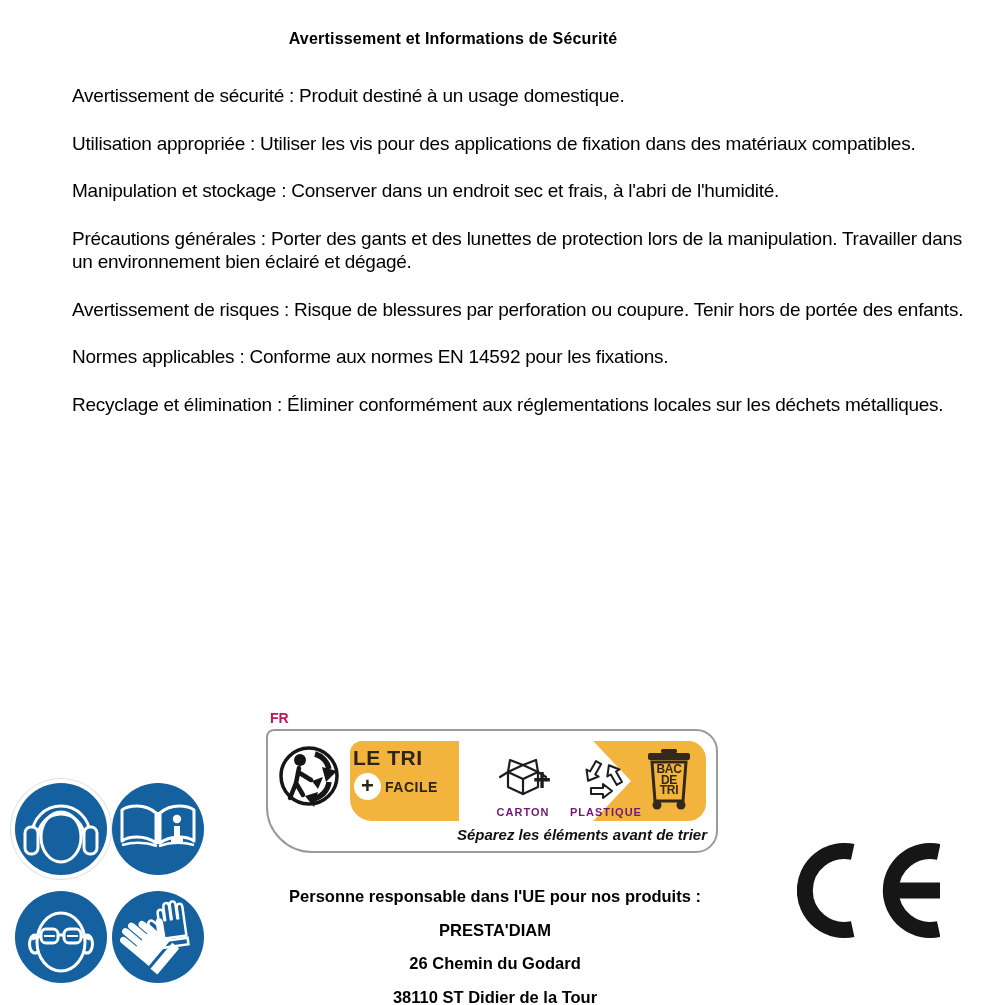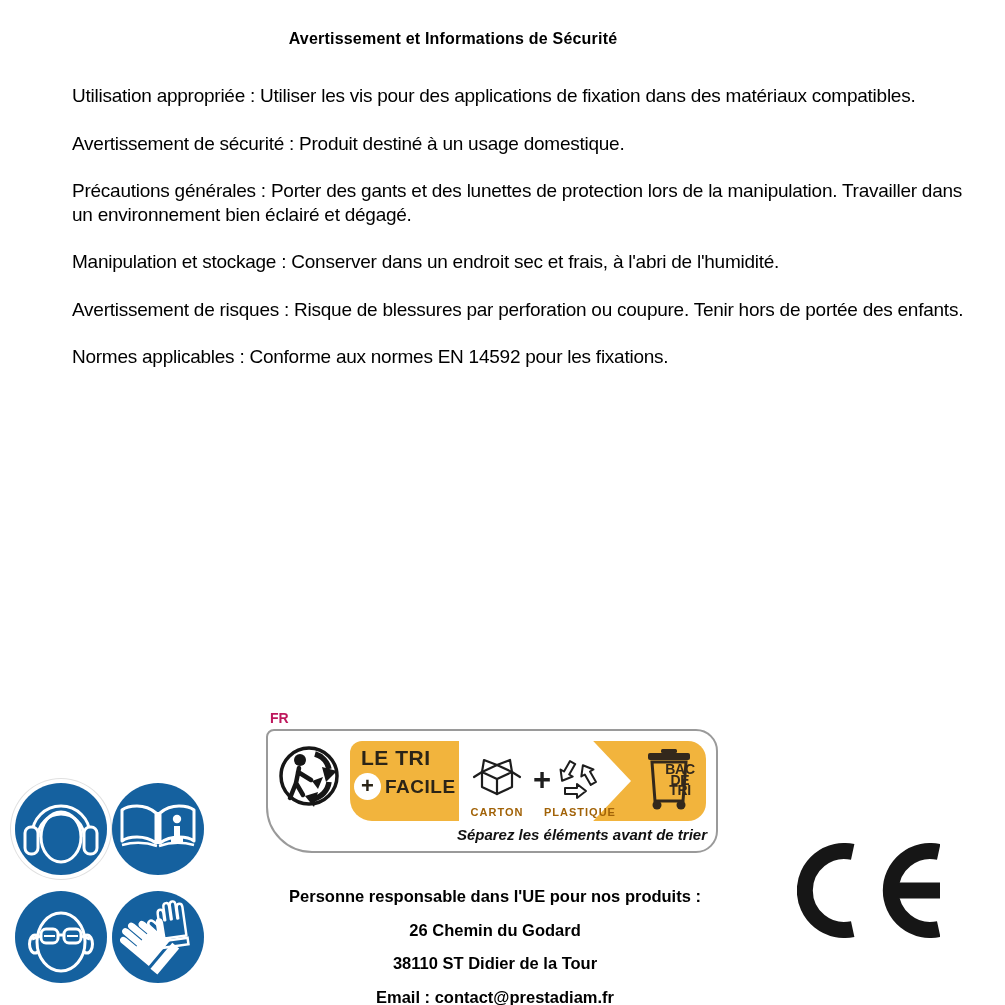--- a/index.html
+++ b/index.html
@@ -25,57 +25,58 @@
   .sorting { position:absolute; left:266px; top:710px; }
   .fr-tag { font-weight:bold; font-size:14px; color:#be185d; margin:0 0 3px 4px; }
   .frame { position:relative; width:452px; height:124px; background:#fff;
     border:2px solid #9a9a9a; border-radius:8px 22px 22px 46px; }
   .triman { position:absolute; left:10px; top:10px; }
   .band { position:absolute; left:82px; top:10px; width:356px; height:80px;
     background:#F2B43D; border-radius:12px 18px 18px 22px; }
   .chevron { position:absolute; left:191px; top:10px; width:172px; height:80px;
     background:#fff; clip-path:polygon(0 0, 78% 0, 100% 50%, 78% 100%, 0 100%); }
   .brand { position:absolute; left:84px; top:15px; color:#2b2417; }
-  .brand-l1 { margin-left:9px; font-size:21px; font-weight:800; letter-spacing:0.5px; }
+  .brand-l1 { margin-left:1px; font-size:21px; font-weight:800; letter-spacing:0.5px; }
   .brand-l2 { display:flex; align-items:center; margin-top:3px; margin-left:2px; }
   .plus-circle { width:27px; height:27px; border-radius:50%; background:#fff;
     color:#2b2417; font-size:22px; font-weight:800; display:flex;
     align-items:center; justify-content:center; line-height:1; padding-bottom:2px; }
-  .brand-facile { font-size:19px; font-weight:800; letter-spacing:0.5px; margin-left:4px; }
-  .material { position:absolute; top:25px; text-align:center; color:#a16207; }
+  .brand-facile { font-size:14px; font-weight:800; letter-spacing:0.5px; margin-left:4px; }
+  .material { position:absolute; top:25px; text-align:center; color:#701a75;margin-left:26px; }
   .material-carton { left:196px; width:66px; }
   .material-plastique { left:276px; width:66px; }
   .material-label { font-size:11px; font-weight:bold; letter-spacing:1px; margin-top:1px; }
   .mid-plus { position:absolute; left:259px; top:33px; width:30px; text-align:center;
     font-size:31px; font-weight:800; color:#1d1d1d; line-height:1; }
   .bin { position:absolute; left:379px; top:18px; width:44px; height:62px; }
-  .bin-label { position:absolute; left:11px; top:15px; width:44px; text-align:center;
-    font-size:14px; font-weight:800; line-height:10.5px; color:#33281c;
+  .bin-label { position:absolute; left:0; top:15px; width:44px; text-align:center;
+    font-size:12px; font-weight:800; line-height:10.5px; color:#33281c;
     letter-spacing:-0.3px; }
   .tagline { position:absolute; right:9px; top:95px; font-size:15px;
     font-style:italic; font-weight:600; color:#111; white-space:nowrap; }
 
   
   .address { position:absolute; left:253px; top:873px; width:484px; text-align:center; }
   .address div { font-size:16.5px; font-weight:bold; line-height:20.5px;margin-top:13px; }
 
   .ce { position:absolute; left:797px; top:843px; }
 </style>
 </head>
 <body>
 
 <div class="doc-title">Avertissement et Informations de Sécurité</div>
 
 <div class="content">
+  <p>Avertissement de sécurité : Produit destiné à un usage domestique.</p>
   <p>Utilisation appropriée : Utiliser les vis pour des applications de fixation dans des matériaux compatibles.</p>
-  <p>Avertissement de sécurité : Produit destiné à un usage domestique.</p>
+  <p>Manipulation et stockage : Conserver dans un endroit sec et frais, à l'abri de l'humidité.</p>
   <p>Précautions générales : Porter des gants et des lunettes de protection lors de la manipulation. Travailler dans un environnement bien éclairé et dégagé.</p>
-  <p>Manipulation et stockage : Conserver dans un endroit sec et frais, à l'abri de l'humidité.</p>
   <p>Avertissement de risques : Risque de blessures par perforation ou coupure. Tenir hors de portée des enfants.</p>
   <p>Normes applicables : Conforme aux normes EN 14592 pour les fixations.</p>
+  <p>Recyclage et élimination : Éliminer conformément aux réglementations locales sur les déchets métalliques.</p>
 </div>
 
 <div class="icons-grid">
 
   <div class="badge ringed">
     <svg width="92" height="92" viewBox="-46 -46 92 92">
       <circle r="46" fill="#15619F"></circle>
       <ellipse cx="0" cy="8" rx="20" ry="25" fill="none" stroke="#fff" stroke-width="3"></ellipse>
       <path d="M -29,6 A 29 29 0 0 1 29,6" fill="none" stroke="#fff" stroke-width="3"></path>
       <path d="M -23,8 A 23 23 0 0 1 23,8" fill="none" stroke="#fff" stroke-width="3"></path>
@@ -194,20 +195,21 @@
         <div>TRI</div>
       </div>
     </div>
 
     <div class="tagline">Séparez les éléments avant de trier</div>
   </div>
 </div>
 
 <div class="address">
   <div>Personne responsable dans l'UE pour nos produits :</div>
+  <div>PRESTA'DIAM</div>
   <div>26 Chemin du Godard</div>
   <div>38110 ST Didier de la Tour</div>
   <div>Email : contact@prestadiam.fr</div>
 </div>
 
 <svg class="ce" width="143" height="95" viewBox="0 0 143 95">
   <path d="M 55.7,8.9 A 39.5 39.5 0 1 0 55.7,86.1" fill="none" stroke="#161616" stroke-width="16"></path>
   <path d="M 141.7,8.9 A 39.5 39.5 0 1 0 141.7,86.1" fill="none" stroke="#161616" stroke-width="16"></path>
   <rect x="101" y="39.5" width="42" height="16" fill="#161616"></rect>
 </svg>

